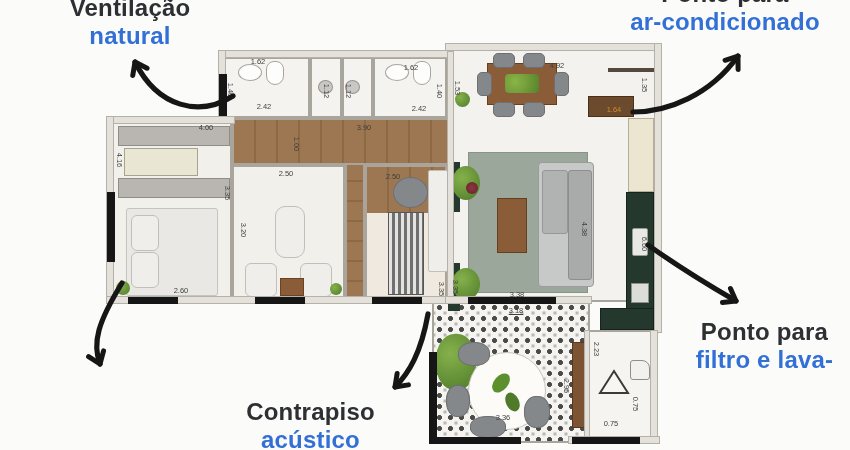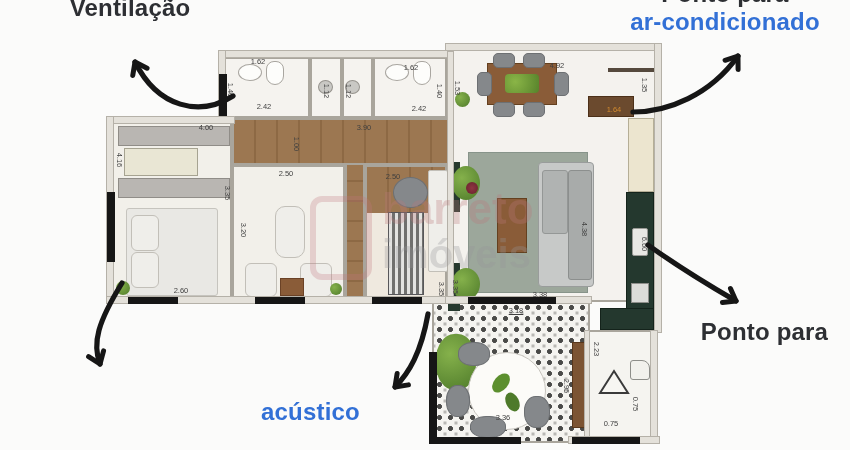--- a/index.html
+++ b/index.html
@@ -158,63 +158,59 @@
       <span class="dim" style="left: 614px; top: 110px; color: rgb(210, 138, 46);">1.64</span>
       <span class="dim vert" style="left: 119px; top: 160px;">4.16</span>
       <span class="dim vert" style="left: 227px; top: 193px;">3.35</span>
       <span class="dim" style="left: 286px; top: 174px;">2.50</span>
       <span class="dim vert" style="left: 243px; top: 230px;">3.20</span>
       <span class="dim" style="left: 181px; top: 291px;">2.60</span>
       <span class="dim" style="left: 393px; top: 177px;">2.50</span>
       <span class="dim vert" style="left: 455px; top: 287px;">3.35</span>
       <span class="dim vert" style="left: 584px; top: 229px;">4.38</span>
       <span class="dim vert" style="left: 644px; top: 244px;">6.60</span>
-      <span class="dim" style="left: 540px; top: 295px;">3.38</span>
+      <span class="dim" style="left: 517px; top: 295px;">3.38</span>
       <span class="dim vert" style="left: 441px; top: 289px;">3.35</span>
       <span class="dim" style="left: 516px; top: 311px; text-decoration: underline;">3.18</span>
       <span class="dim vert" style="left: 566px; top: 386px;">2.95</span>
       <span class="dim" style="left: 503px; top: 418px;">3.36</span>
       <span class="dim vert" style="left: 596px; top: 349px;">2.23</span>
       <span class="dim" style="left: 611px; top: 424px;">0.75</span>
       <span class="dim vert" style="left: 635px; top: 404px;">0.75</span>
     </div>
 
-  <div class="wm" style="left:310px;top:186px;">
-    <div class="wm-bracket"></div>
-    <div>
-      <div class="wm-l1">barreto</div>
-      <div class="wm-l2">imóveis</div>
-    </div>
-  </div>
 
   <svg class="overlay" width="850" height="450" viewBox="0 0 850 450">
     <defs>
       <marker id="ah" viewBox="-14 -12 28 24" refX="0" refY="0" markerWidth="28" markerHeight="24" markerUnits="userSpaceOnUse" orient="auto">
         <path d="M-11 -8 L0 0 L-11 8" fill="none" stroke="#161616" stroke-width="5" stroke-linecap="round" stroke-linejoin="round"></path>
       </marker>
     </defs>
     <polygon points="600,393 614,371 628,393" fill="#f7f6f2" stroke="#3a3a3a" stroke-width="2"></polygon>
     <path class="arrow" marker-end="url(#ah)" d="M233 96 C200 117 158 108 135 62"></path>
     <path class="arrow" marker-end="url(#ah)" d="M633 112 C668 112 710 95 738 56"></path>
     <path class="arrow" marker-end="url(#ah)" d="M122 283 C98 322 92 343 100 364"></path>
     <path class="arrow" marker-end="url(#ah)" d="M428 314 C421 353 409 373 395 387"></path>
     <path class="arrow" marker-end="url(#ah)" d="M648 245 C683 270 710 286 736 301"></path>
   </svg>
 
   <div class="ann" style="left:30px;top:-6px;width:200px;">
     <div>Ventilação</div>
+    <div class="blue">natural</div>
   </div>
 
   <div class="ann" style="left:605px;top:-20px;width:240px;">
     <div>Ponto para</div>
     <div class="blue">ar-condicionado</div>
   </div>
 
 
   <div class="ann" style="left:228px;top:398px;width:165px;">
+    <div>Contrapiso</div>
     <div class="blue">acústico</div>
   </div>
 
   <div class="ann" style="left:682px;top:318px;width:165px;">
     <div>Ponto para</div>
+    <div class="blue">filtro e lava-</div>
   </div>
 
 </div>
 
 </body></html>

